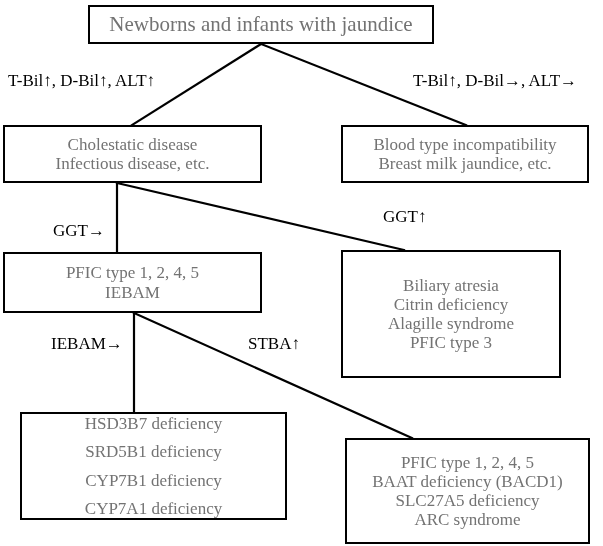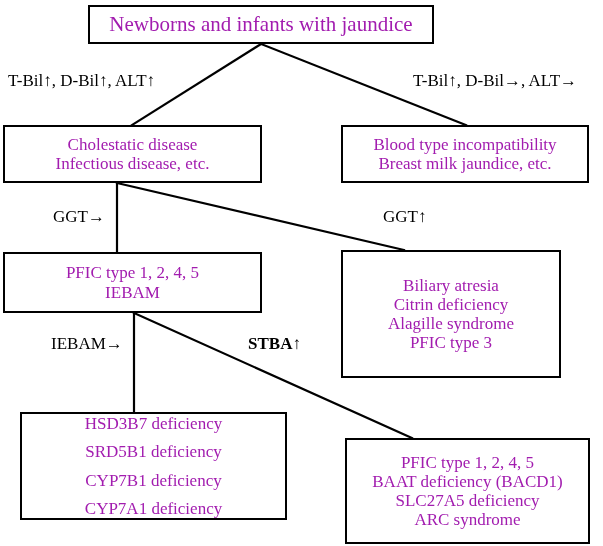--- a/index.html
+++ b/index.html
@@ -18,21 +18,21 @@
   .node {
     position: absolute;
     box-sizing: border-box;
     border: 2.5px solid #000000;
     background: #ffffff;
     display: flex;
     flex-direction: column;
     align-items: center;
     justify-content: center;
     text-align: center;
-    color: #a21caf;
+    color: #737373;
     line-height: 1.12;
     z-index: 2;
   }
   .node .line-txt {
     display: block;
     white-space: nowrap;
   }
   #connectors {
     position: absolute;
     left: 0;
@@ -54,24 +54,24 @@
   #node-chol      { left: 3px;   top: 125px; width: 259px; height: 58px; font-size: 17px; }
   #node-blood     { left: 341px; top: 125px; width: 248px; height: 58px; font-size: 17px; }
   #node-pfic      { left: 3px;   top: 252px; width: 259px; height: 61px; font-size: 17px; }
   #node-biliary   { left: 341px; top: 250px; width: 220px; height: 128px; font-size: 17px; }
   #node-hsd       { left: 20px;   top: 412px; width: 267px; height: 108px; font-size: 17px; justify-content: space-between; }
   #node-pficbaat  { left: 345px; top: 438px; width: 245px; height: 106px; font-size: 17px; }
 
   
   #lbl-left-top   { left: 8px;   top: 71px;  font-size: 17px; }
   #lbl-right-top  { left: 413px; top: 71px;  font-size: 17px; }
-  #lbl-ggt-norm   { left: 53px;  top: 207px; font-size: 17px; }
+  #lbl-ggt-norm   { left: 53px;  top: 221px; font-size: 17px; }
   #lbl-ggt-up     { left: 383px; top: 207px; font-size: 17px; }
   #lbl-stba-norm  { left: 51px;  top: 334px; font-size: 17px; }
-  #lbl-stba-up    { left: 248px; top: 334px; font-size: 17px; font-weight: bold; }
+  #lbl-stba-up    { left: 248px; top: 334px; font-size: 17px; }
 </style>
 </head>
 <body>
 
 <div id="canvas">
 
   <svg id="connectors" viewBox="0 0 603 546" xmlns="http://www.w3.org/2000/svg">
     <g stroke="#000000" stroke-width="2.2" fill="none" stroke-linecap="square">
 
       <path d="M 261 44 L 132 125"></path>

